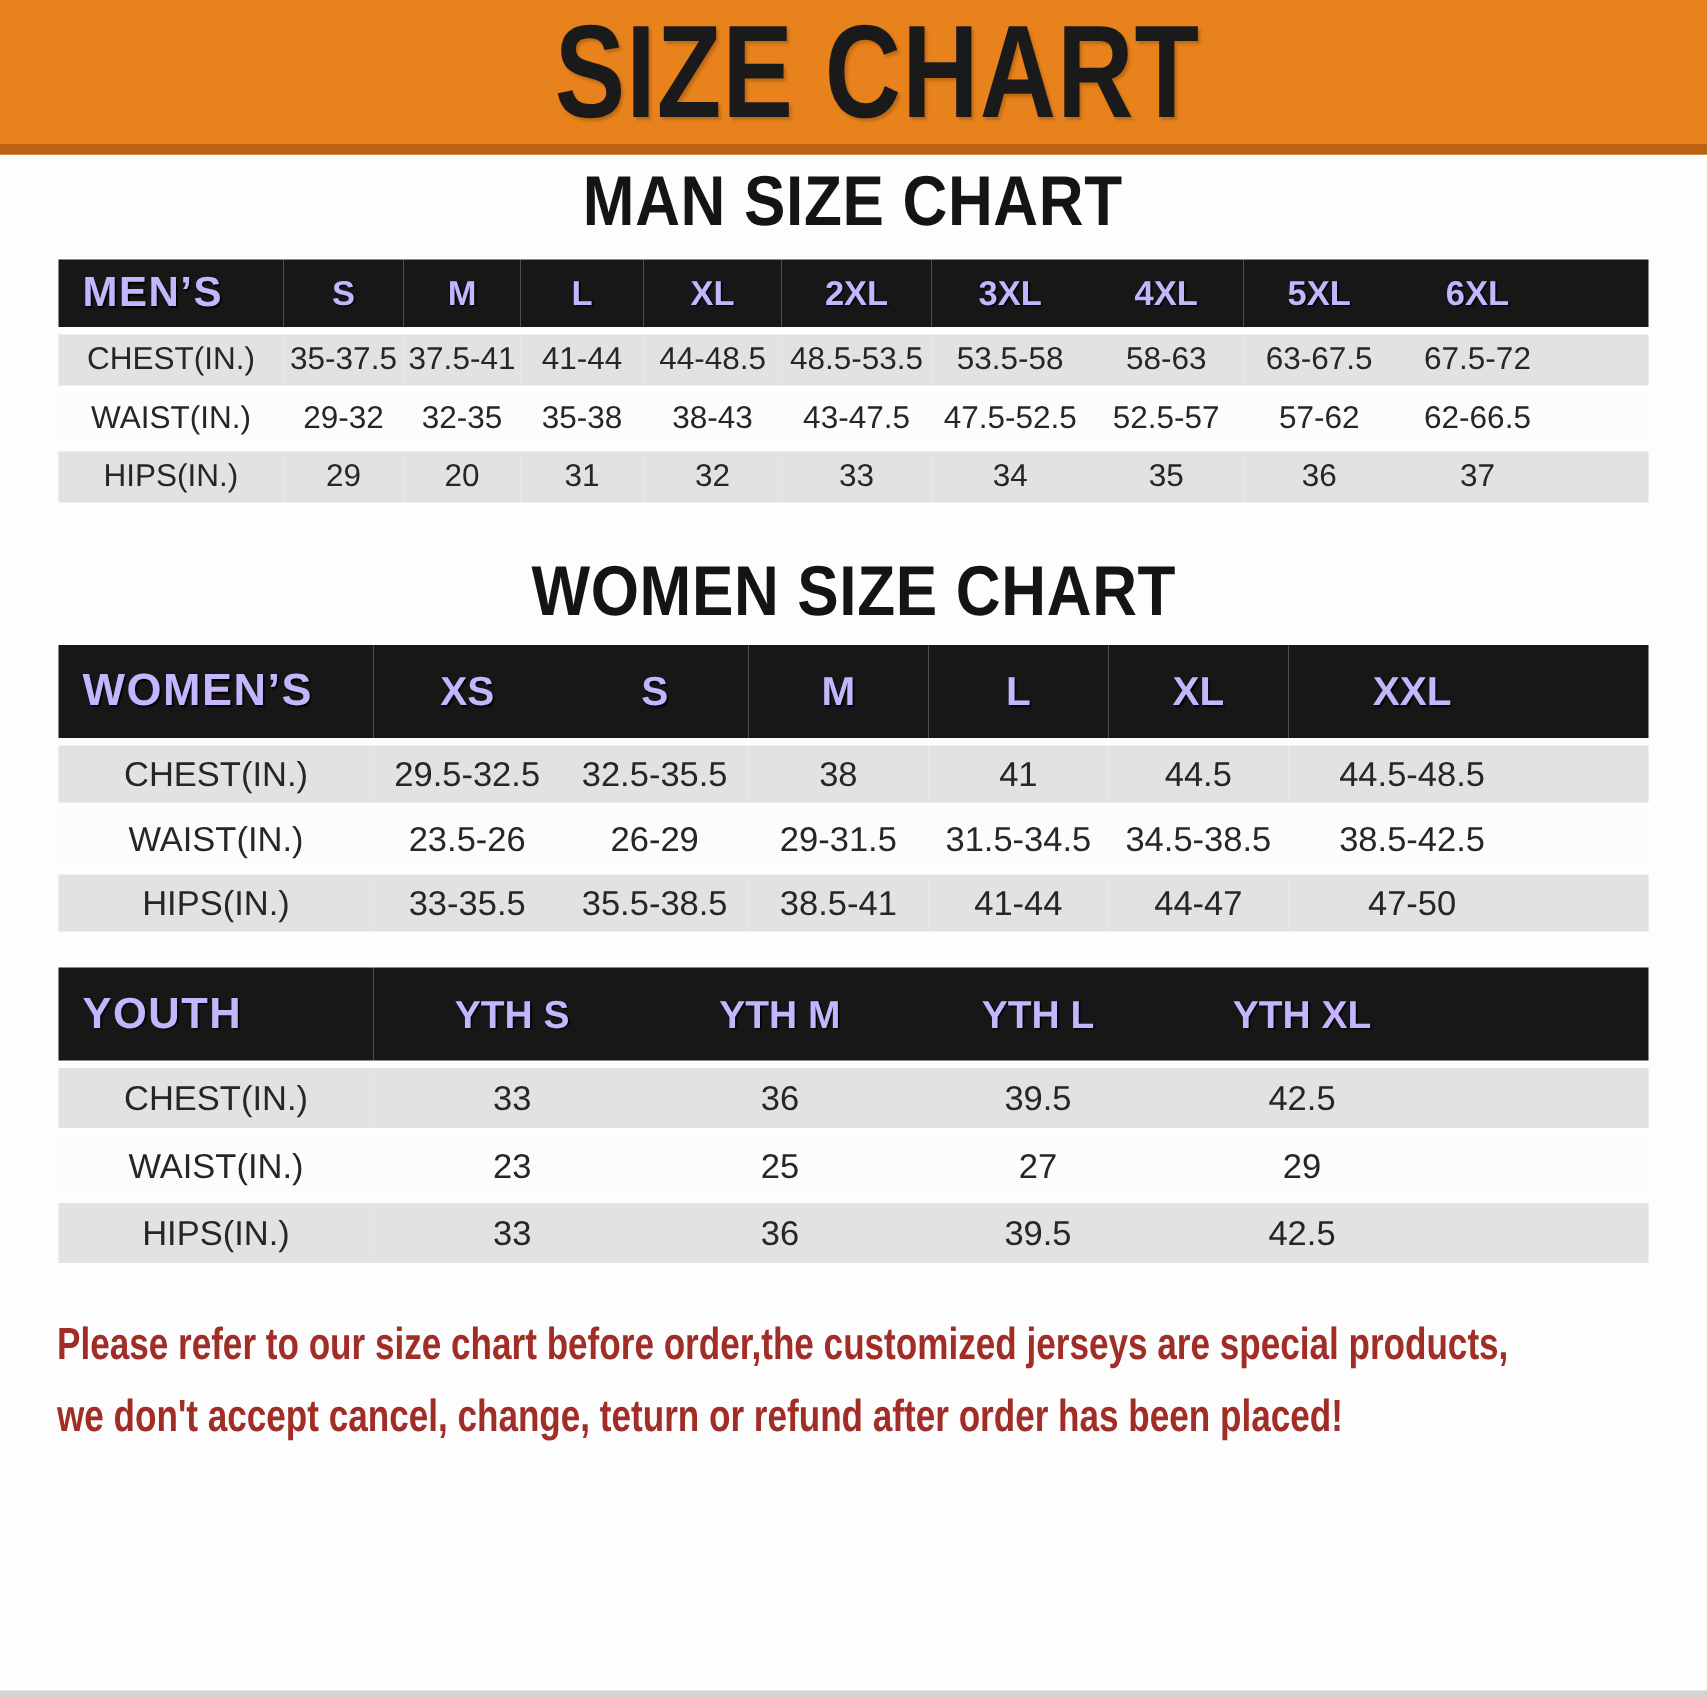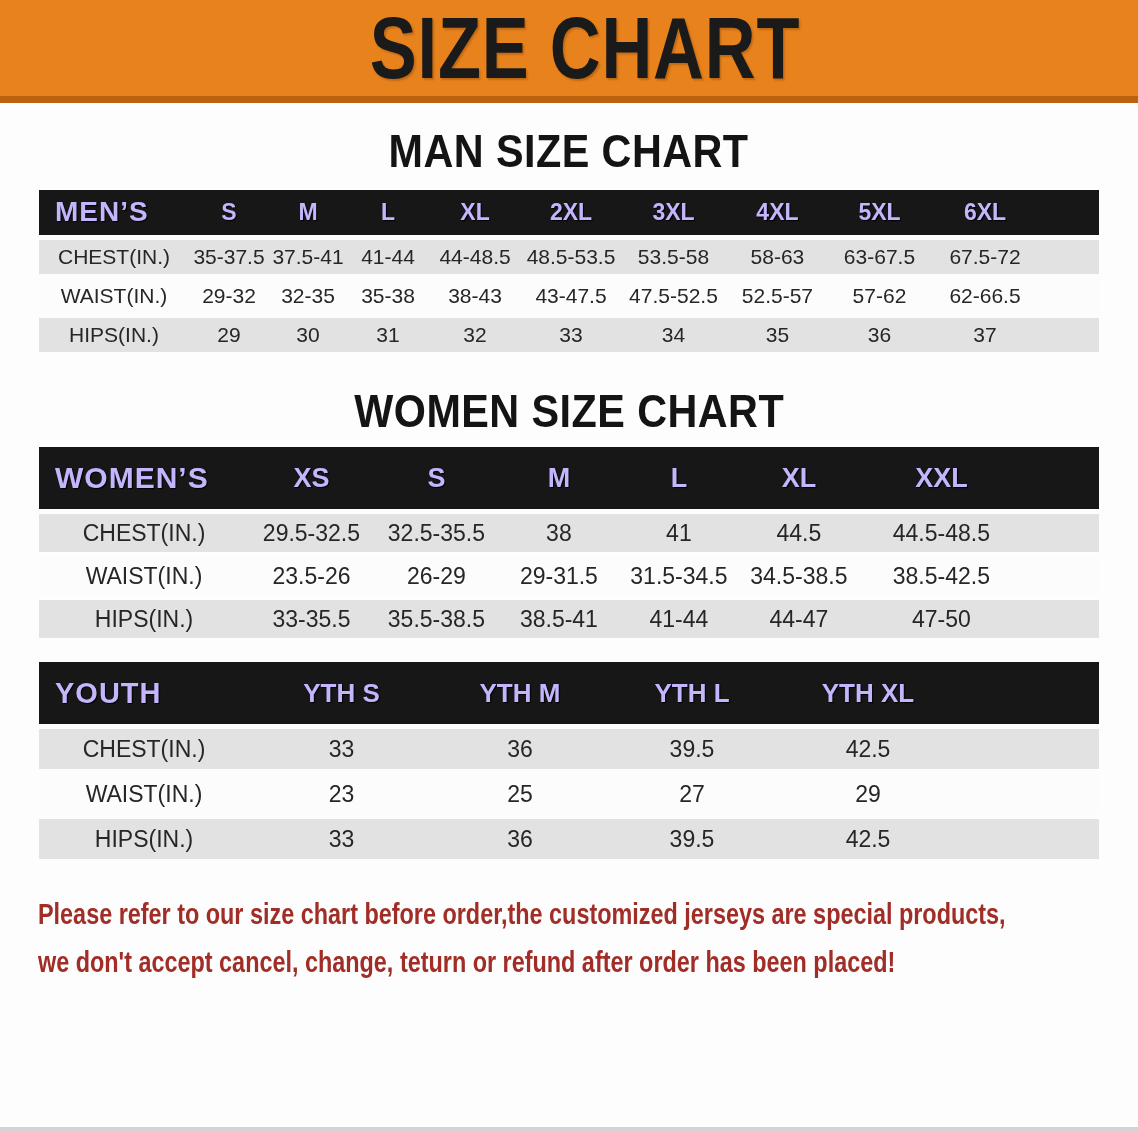--- a/index.html
+++ b/index.html
@@ -41,21 +41,21 @@
     line-height: 1.1;
   }
   .section-heading > span {
     display: inline-block;
     font-size: 47px;
     font-weight: 700;
     color: #141414;
     letter-spacing: 0.5px;
     transform: scaleX(0.88);
   }
-  #men-heading   { margin-top: 22px; }
+  #men-heading   { margin-top: 5px; }
   #women-heading { margin-top: 28px; }
   #youth-heading { margin-top: 52px; }
 
   
   .size-table {
     width: 1060px;
     margin: 8px auto 0 auto;
     border-collapse: separate;
     border-spacing: 0 5px;
     table-layout: fixed;
@@ -183,21 +183,21 @@
           <td>43-47.5</td>
           <td>47.5-52.5</td>
           <td>52.5-57</td>
           <td>57-62</td>
           <td>62-66.5</td>
           <td></td>
         </tr>
         <tr>
           <td class="rowlabel">HIPS(IN.)</td>
           <td>29</td>
-          <td>30</td>
+          <td>20</td>
           <td>31</td>
           <td>32</td>
           <td>33</td>
           <td>34</td>
           <td>35</td>
           <td>36</td>
           <td>37</td>
           <td></td>
         </tr>
       </tbody>

